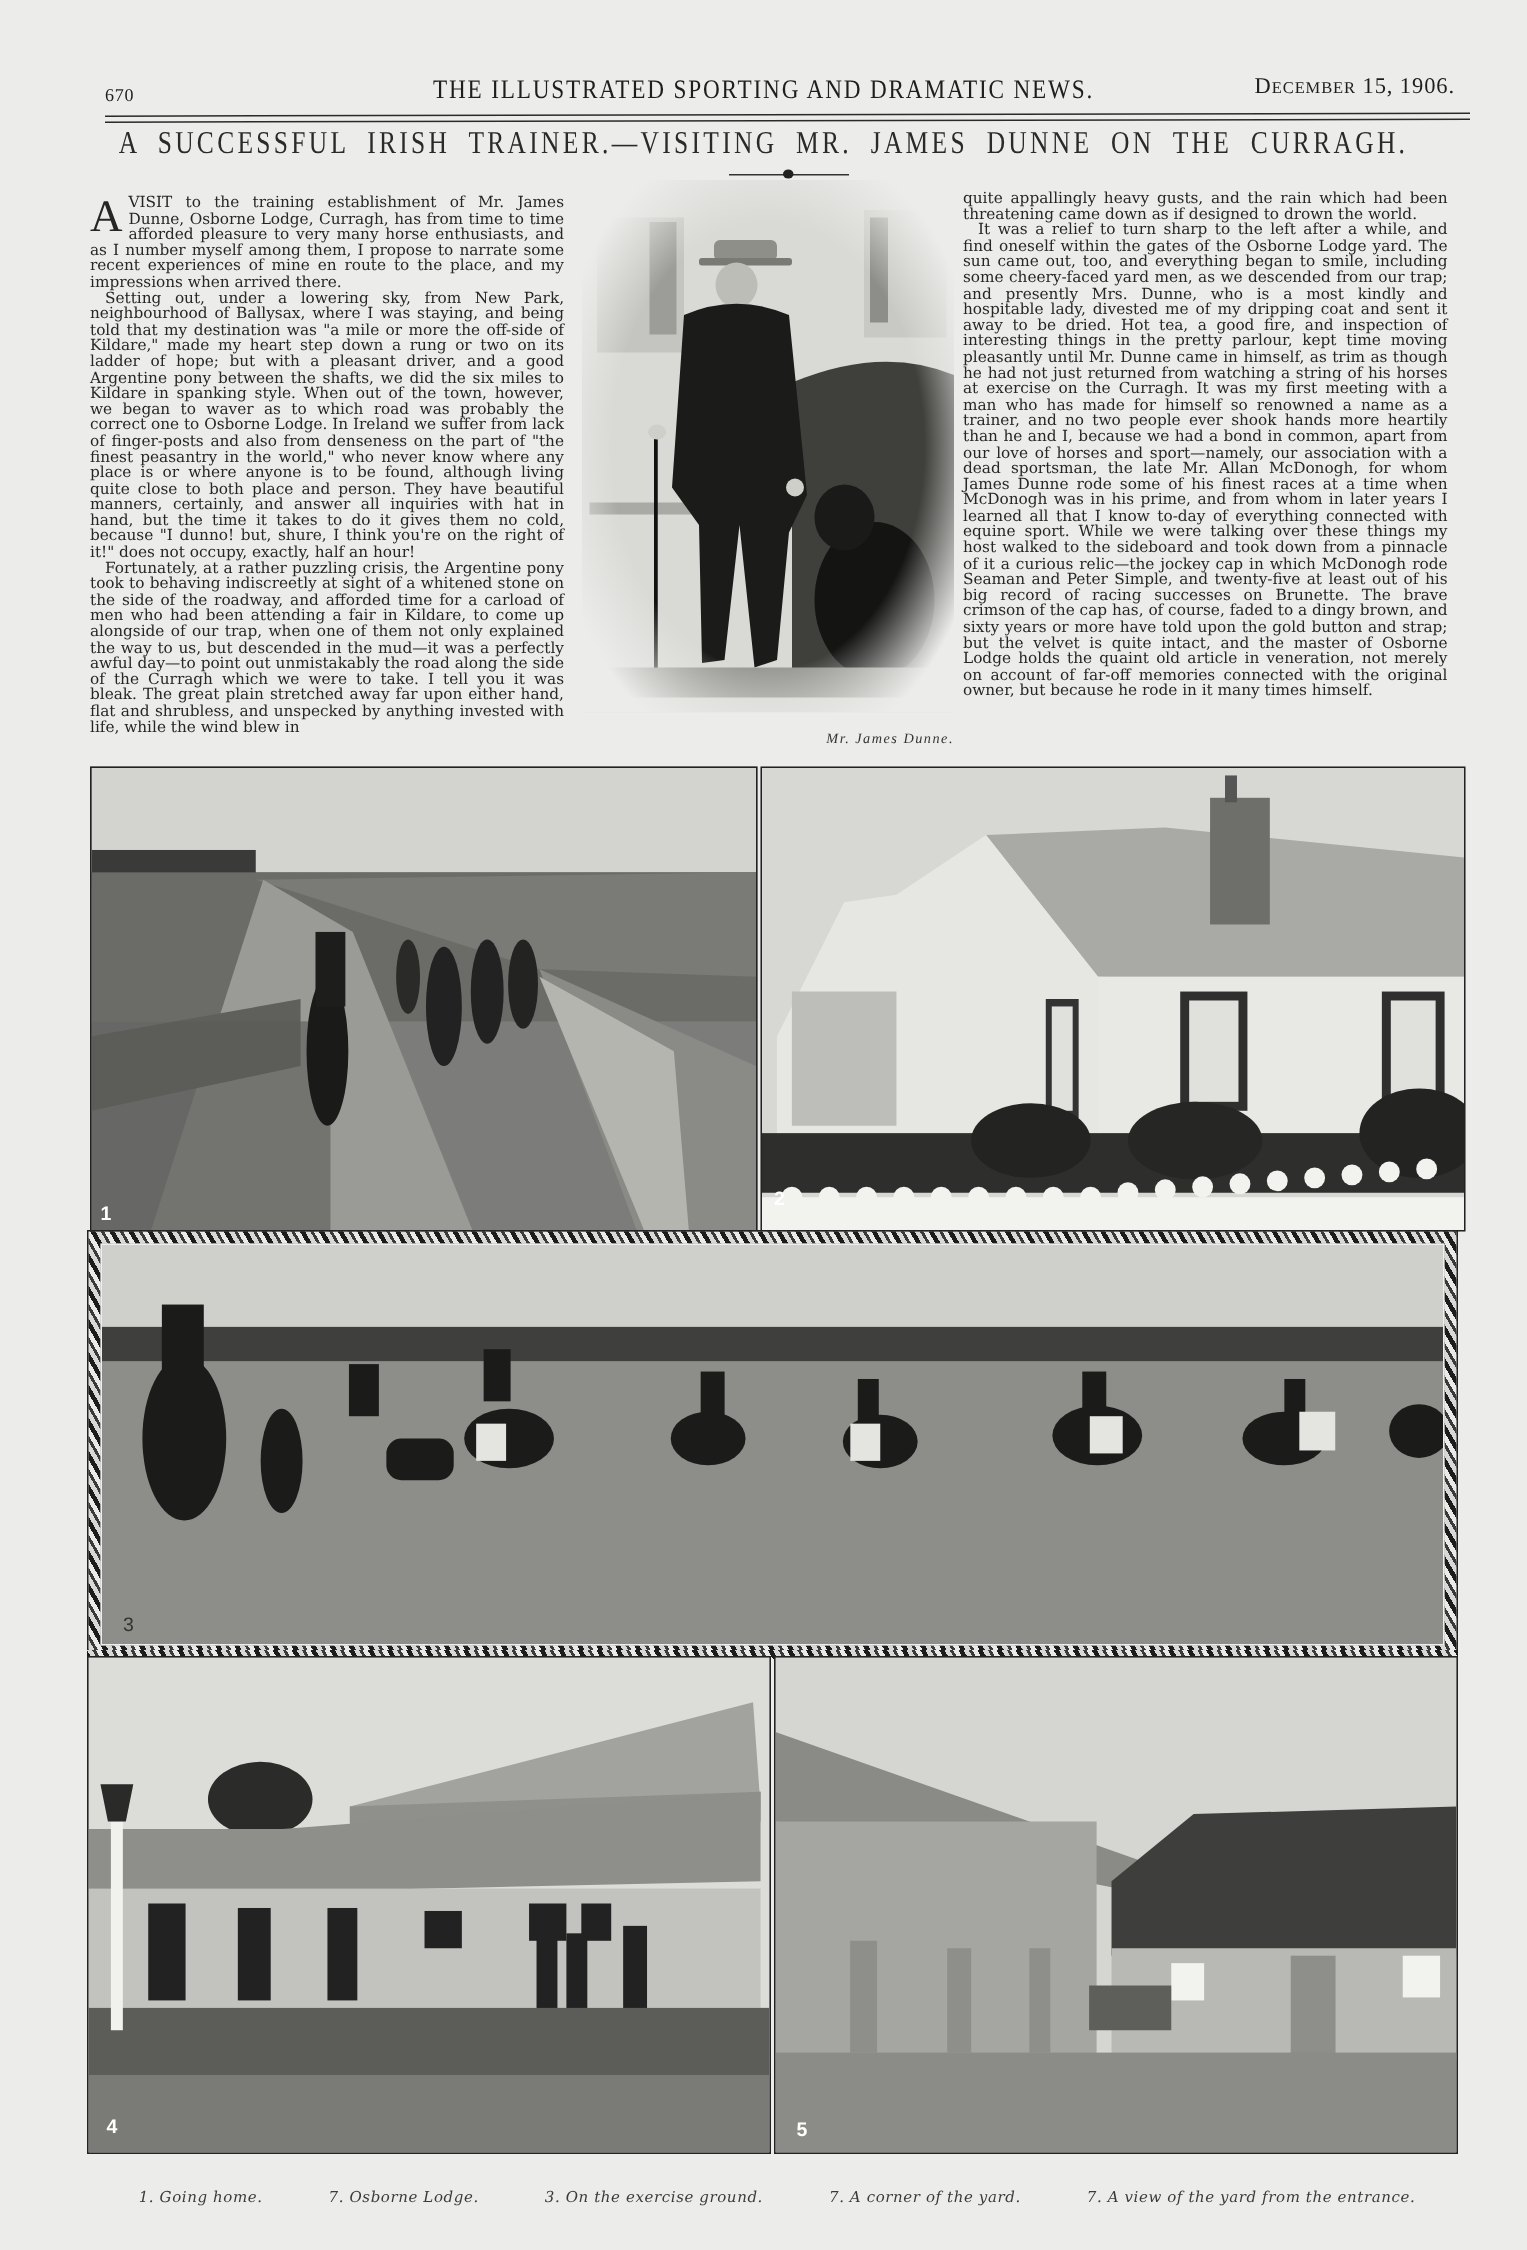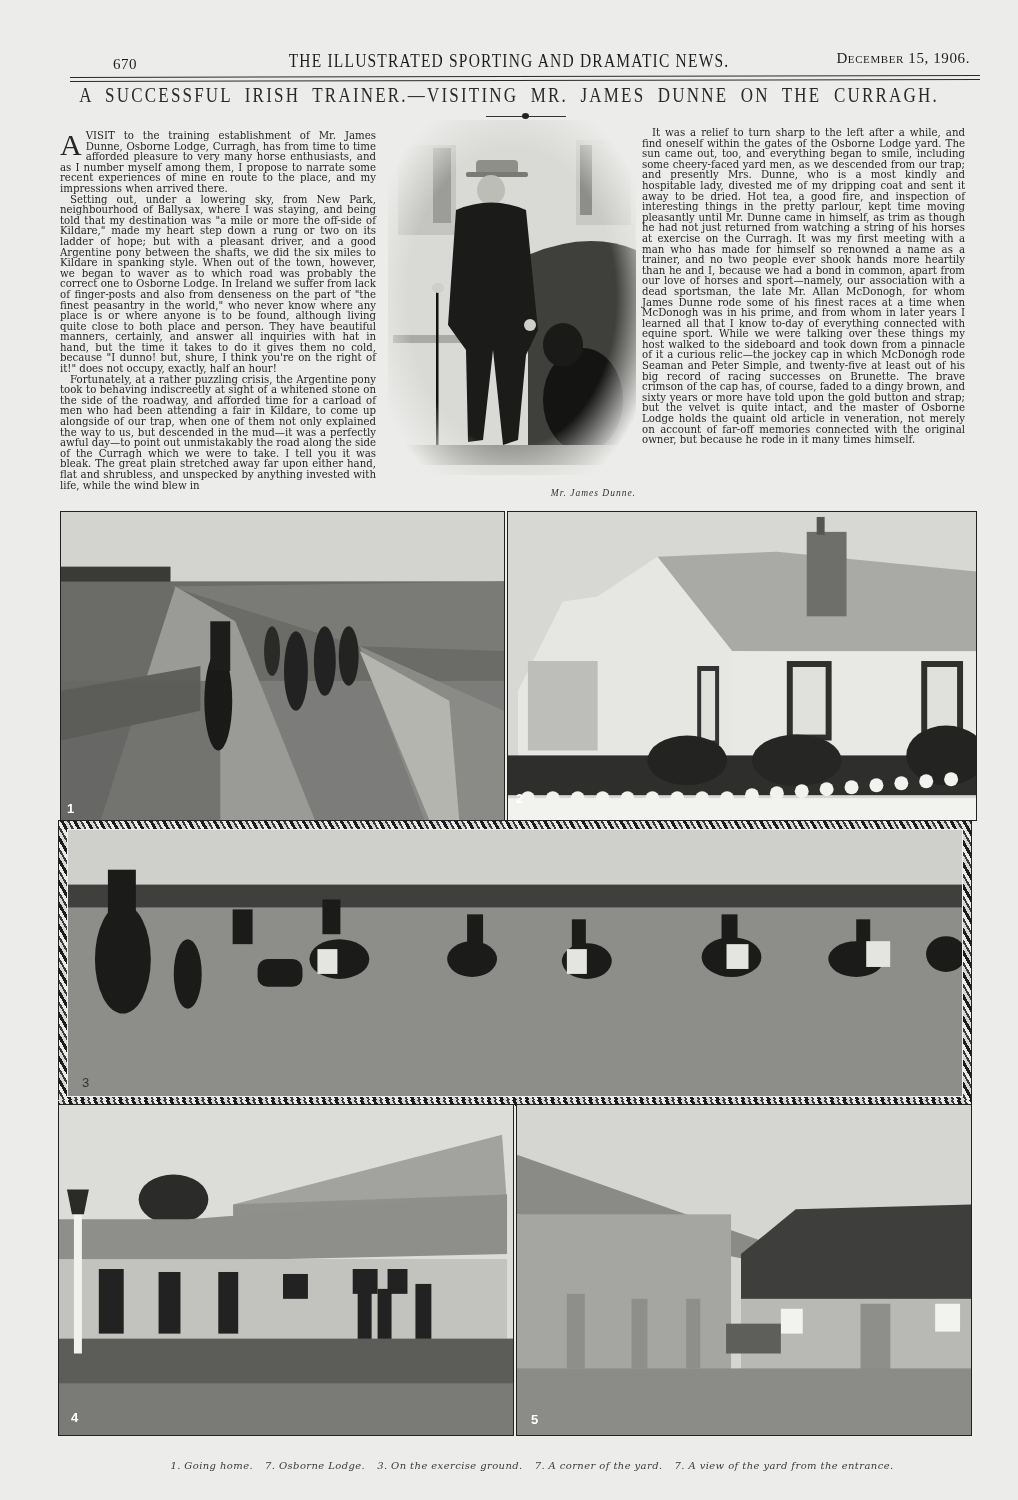--- a/index.html
+++ b/index.html
@@ -4,21 +4,21 @@
 <style>
   html, body { margin: 0; padding: 0; }
   body {
     width: 1018px; height: 1500px; position: relative; overflow: hidden;
     background: #ececea;
     font-family: "Liberation Serif", "DejaVu Serif", serif;
     color: #1e1e1e;
   }
   .abs { position: absolute; }
   
-  #page-number { left: 70px; top: 56px; font-size: 15px; letter-spacing: 0.5px; margin-left: 43px; }
+  #page-number { left: 70px; top: 56px; font-size: 12px; letter-spacing: 0.5px; }
   #masthead { left: 0; width: 1018px; top: 52px; text-align: center; font-size: 15.5px; letter-spacing: 1.2px; transform: scaleY(1.15); }
   #issue-date { right: 48px; top: 50px; font-size: 15px; font-variant: small-caps; letter-spacing: 0.6px; margin-left: 36px; }
   .rule { left: 70px; width: 910px; height: 0; border-top: 1.4px solid #2a2a2a; }
   #rule1 { top: 76px; transform: rotate(-0.12deg); }
   #rule2 { top: 80px; transform: rotate(-0.12deg); }
   
   #headline { left: 0; width: 1018px; top: 86px; text-align: center; font-size: 17px; letter-spacing: 2.2px; word-spacing: 6px; transform: scaleY(1.25); color:#2a2a2a; }
   #ornament { left: 486px; top: 116px; width: 80px; height: 2px; }
   #ornament .line { position:absolute; left:0; top:0; width:80px; border-top:1px solid #333; }
   #ornament .dot { position:absolute; left:36px; top:-3px; width:7px; height:6px; background:#222; border-radius:50%; }
@@ -43,21 +43,21 @@
   #photo2 { left: 507px; top: 511px; width: 470px; height: 310px; background:#cfcfcc; }
   #photo3-frame { left: 58px; top: 820px; width: 914px; height: 286px;
     background: repeating-linear-gradient(60deg, #1c1c1c 0 3px, #d8d8d6 3px 6px, #3a3a3a 6px 8px, #eaeae8 8px 11px);
     border:1px solid #222; box-sizing:border-box; }
   #photo3 { left: 67px; top: 829px; width: 896px; height: 268px; background:#8e8e8b; border: 1.5px solid #eee; }
   #photo4 { left: 58px; top: 1104px; width: 456px; height: 332px; background:#a2a29f; }
   #photo5 { left: 516px; top: 1104px; width: 456px; height: 332px; background:#a0a09d; }
   #photo45-band { left: 58px; top: 1100px; width: 914px; height: 6px;
     background: repeating-linear-gradient(60deg, #1c1c1c 0 3px, #d8d8d6 3px 6px, #3a3a3a 6px 8px, #eaeae8 8px 11px); }
   
-  #captions { left: 112px; top: 1460px; width: 840px; display:flex; gap: 12px; justify-content:center; font-size: 10px; font-style: italic; color:#3a3a3a; letter-spacing: 0.4px; font-family: "DejaVu Serif", serif; align-items: flex-end; }
+  #captions { left: 98px; top: 1460px; width: 840px; display:flex; gap: 44px; justify-content:center; font-size: 10px; font-style: italic; color:#3a3a3a; letter-spacing: 0.4px; font-family: "DejaVu Serif", serif; align-items: flex-end; }
   #captions span { white-space: nowrap; }
 </style>
 </head>
 <body>
 
 <div class="abs" id="page-number">670</div>
 <div class="abs" id="masthead">THE ILLUSTRATED SPORTING AND DRAMATIC NEWS.</div>
 <div class="abs" id="issue-date">December 15, 1906.</div>
 <div class="abs rule" id="rule1"></div>
 <div class="abs rule" id="rule2"></div>
@@ -98,20 +98,21 @@
     <rect x="48" y="170" width="2.5" height="160" fill="#111"></rect>
     <ellipse cx="50" cy="168" rx="6" ry="5" fill="#cfcfca"></ellipse>
     <ellipse cx="142" cy="205" rx="6" ry="6" fill="#cfcfca"></ellipse>
     <rect x="10" y="325" width="220" height="20" fill="#9a9a96"></rect>
     <rect x="0" y="0" width="248" height="355" fill="url(#vign)"></rect>
   </svg>
 </div>
 <div class="abs" id="portrait-caption">Mr. James Dunne.</div>
 
 <div class="abs col" id="col-right">
+  <p class="noindent">quite appallingly heavy gusts, and the rain which had been threatening came down as if designed to drown the world.</p>
   <p>It was a relief to turn sharp to the left after a while, and find oneself within the gates of the Osborne Lodge yard. The sun came out, too, and everything began to smile, including some cheery-faced yard men, as we descended from our trap; and presently Mrs. Dunne, who is a most kindly and hospitable lady, divested me of my dripping coat and sent it away to be dried. Hot tea, a good fire, and inspection of interesting things in the pretty parlour, kept time moving pleasantly until Mr. Dunne came in himself, as trim as though he had not just returned from watching a string of his horses at exercise on the Curragh. It was my first meeting with a man who has made for himself so renowned a name as a trainer, and no two people ever shook hands more heartily than he and I, because we had a bond in common, apart from our love of horses and sport—namely, our association with a dead sportsman, the late Mr. Allan McDonogh, for whom James Dunne rode some of his finest races at a time when McDonogh was in his prime, and from whom in later years I learned all that I know to-day of everything connected with equine sport. While we were talking over these things my host walked to the sideboard and took down from a pinnacle of it a curious relic—the jockey cap in which McDonogh rode Seaman and Peter Simple, and twenty-five at least out of his big record of racing successes on Brunette. The brave crimson of the cap has, of course, faded to a dingy brown, and sixty years or more have told upon the gold button and strap; but the velvet is quite intact, and the master of Osborne Lodge holds the quaint old article in veneration, not merely on account of far-off memories connected with the original owner, but because he rode in it many times himself.</p>
 </div>
 
 <div class="abs photo" id="photo1">
   <svg viewBox="0 0 445 310" preserveAspectRatio="none">
     <rect width="445" height="70" fill="#d3d3d0"></rect>
     <rect y="55" width="110" height="25" fill="#3a3a38"></rect>
     <rect y="70" width="445" height="100" fill="#6b6b68"></rect>
     <path d="M110 75 L445 70 L445 140 L300 135 Z" fill="#7a7a77"></path>
     <path d="M115 75 L175 110 L255 310 L40 310 Z" fill="#9a9a96"></path>

